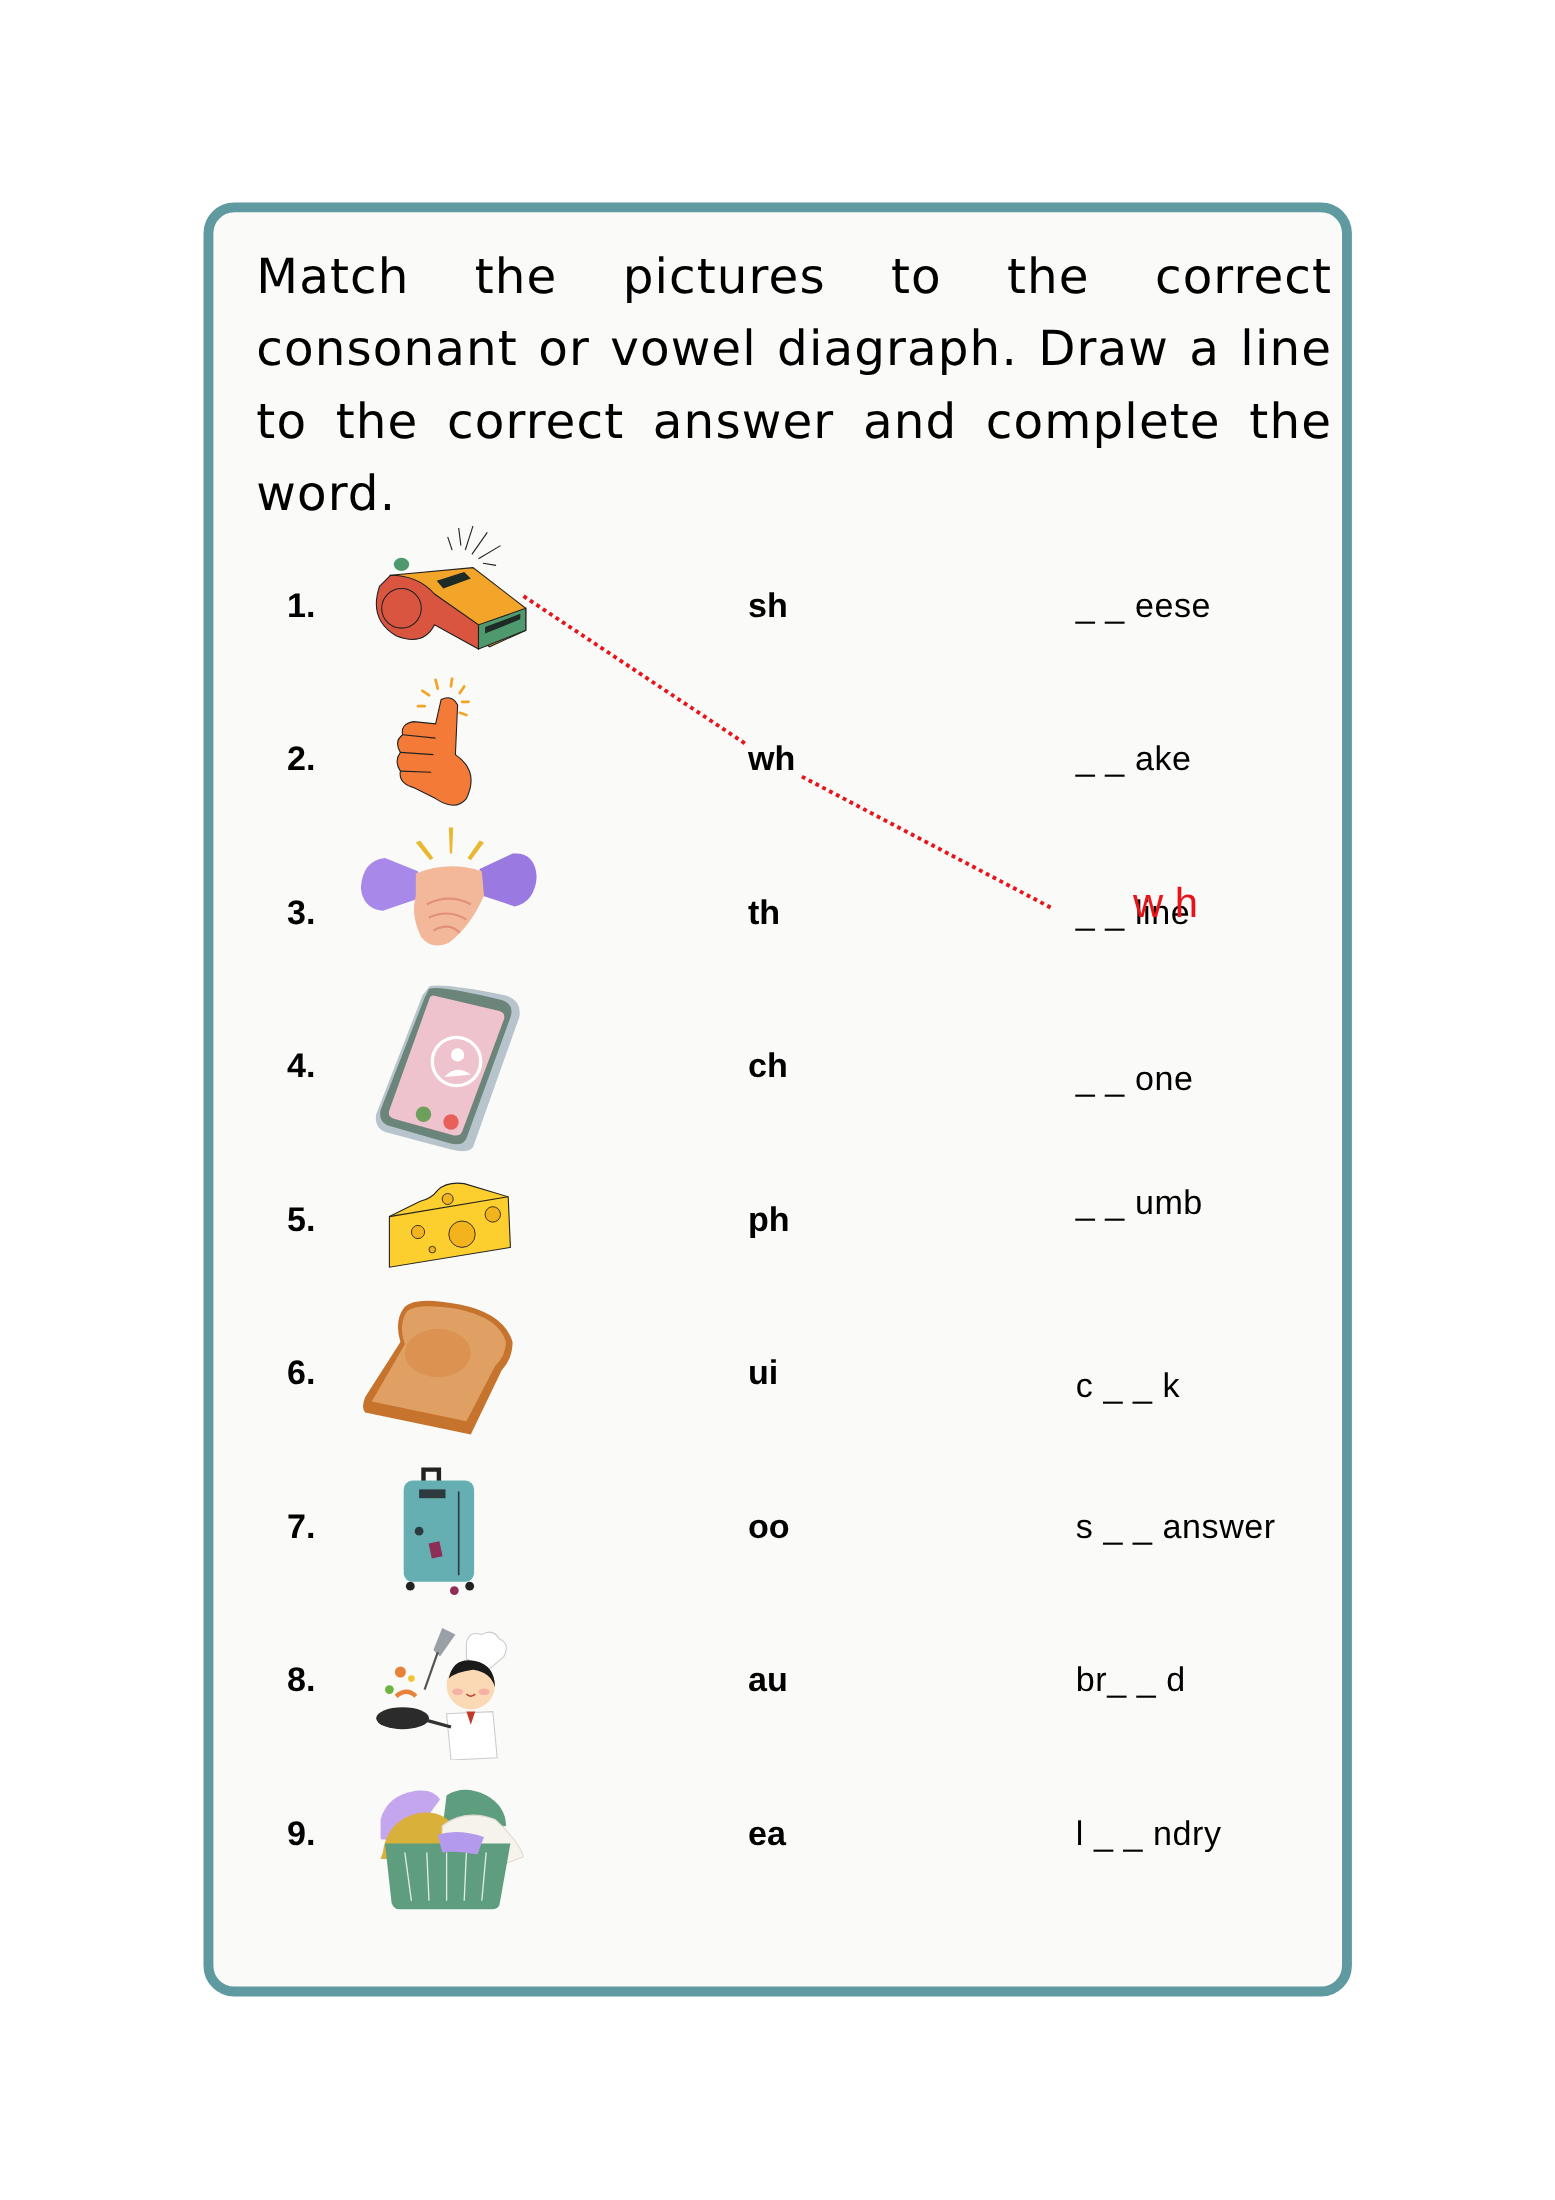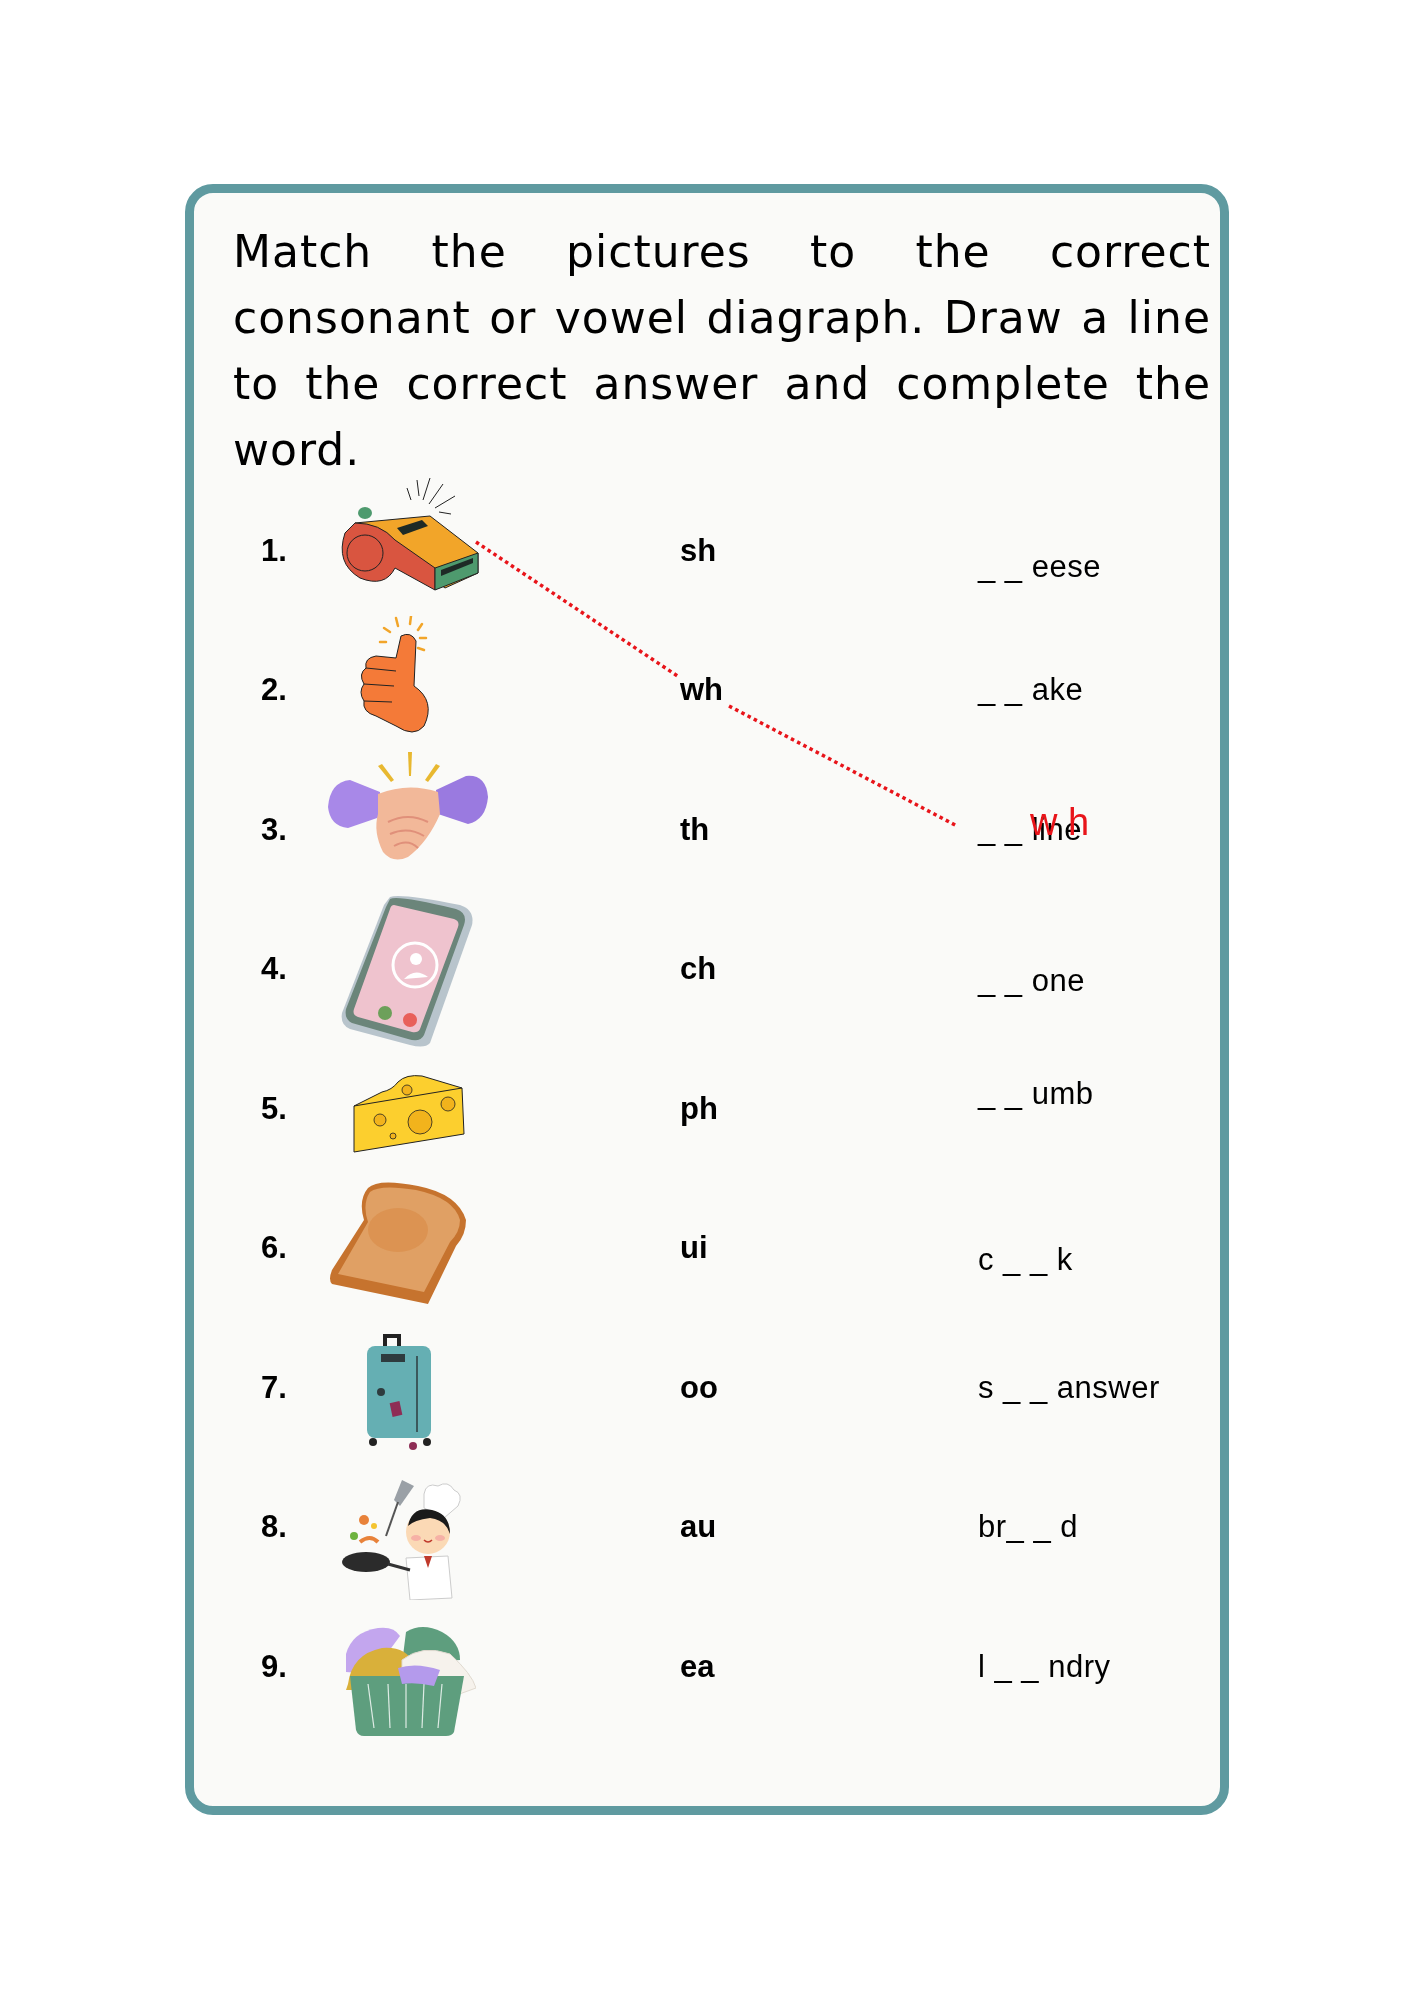--- a/index.html
+++ b/index.html
@@ -56,21 +56,21 @@
     </g>
     <ellipse cx="30" cy="35" rx="7" ry="6" fill="#4E9A6E"></ellipse>
     <path d="M20 45 L95 38 L143 75 L143 95 L110 110 L70 80 Z" fill="#F2A529" stroke="#222" stroke-width="1"></path>
     <path d="M10 55 Q0 85 25 100 Q50 110 60 90 L100 112 L100 90 L60 62 Q45 45 20 45 Z" fill="#D95540" stroke="#222" stroke-width="1"></path>
     <path d="M100 112 L143 95 L143 75 L100 90 Z" fill="#4E9A6E" stroke="#222" stroke-width="1"></path>
     <path d="M106 98 L138 85 L138 80 L106 92 Z" fill="#1E2A26"></path>
     <path d="M62 50 L87 42 L93 48 L68 57 Z" fill="#1E2A26"></path>
     <circle cx="30" cy="75" r="18" fill="none" stroke="#222" stroke-width="1"></circle>
   </svg>
   <span class="digraph" style="top:40px">sh</span>
-  <span class="word" style="top:56px">_ _ eese</span>
+  <span class="word" style="top:40px">_ _ eese</span>
 </div>
 
 <div class="row" style="top:632px">
   <span class="num" style="top:40px">2.</span>
   <svg class="pic" style="left:356px;top:-16px" width="90" height="122" viewBox="0 0 90 122">
     <g stroke="#F2A529" stroke-width="2.5" stroke-linecap="round">
       <line x1="40" y1="2" x2="42" y2="10"></line>
         <line x1="55" y1="0" x2="54" y2="8"></line>
       <line x1="66" y1="8" x2="62" y2="14"></line>
         <line x1="28" y1="12" x2="34" y2="16"></line>

